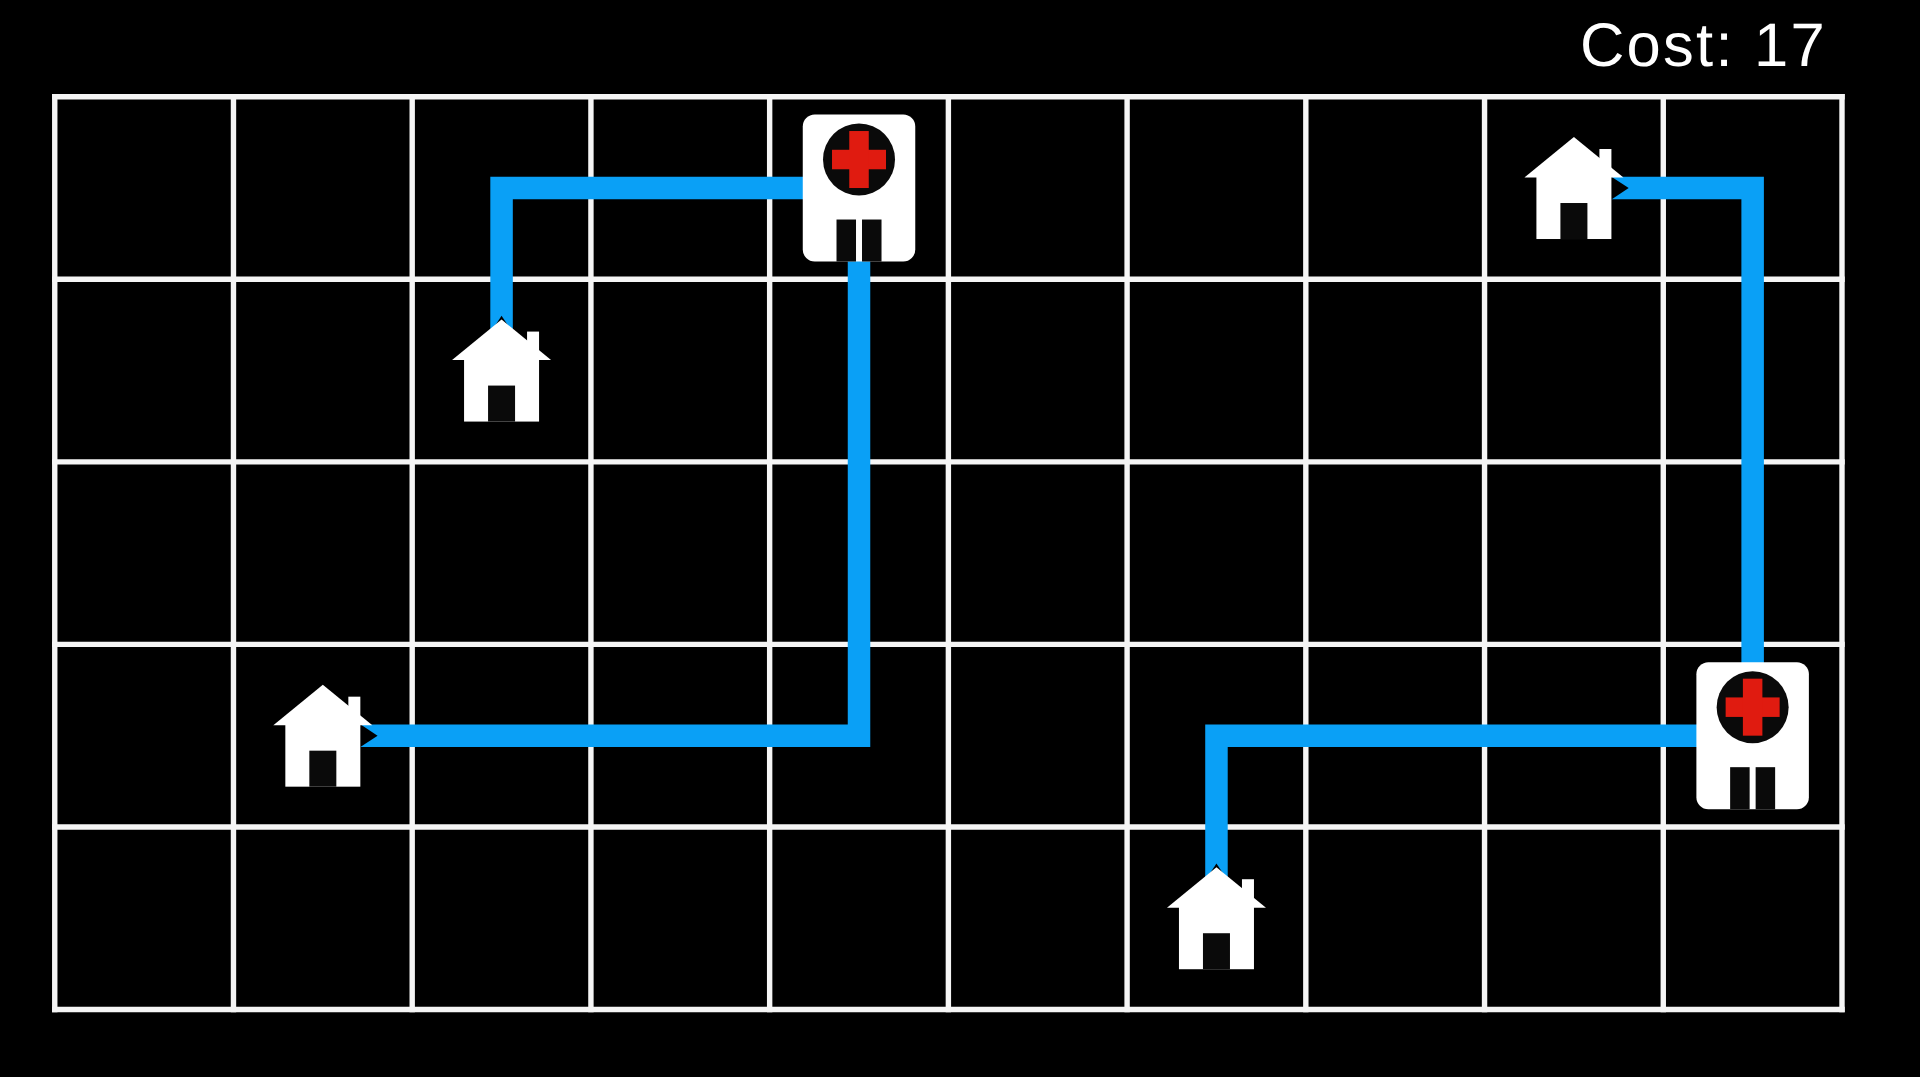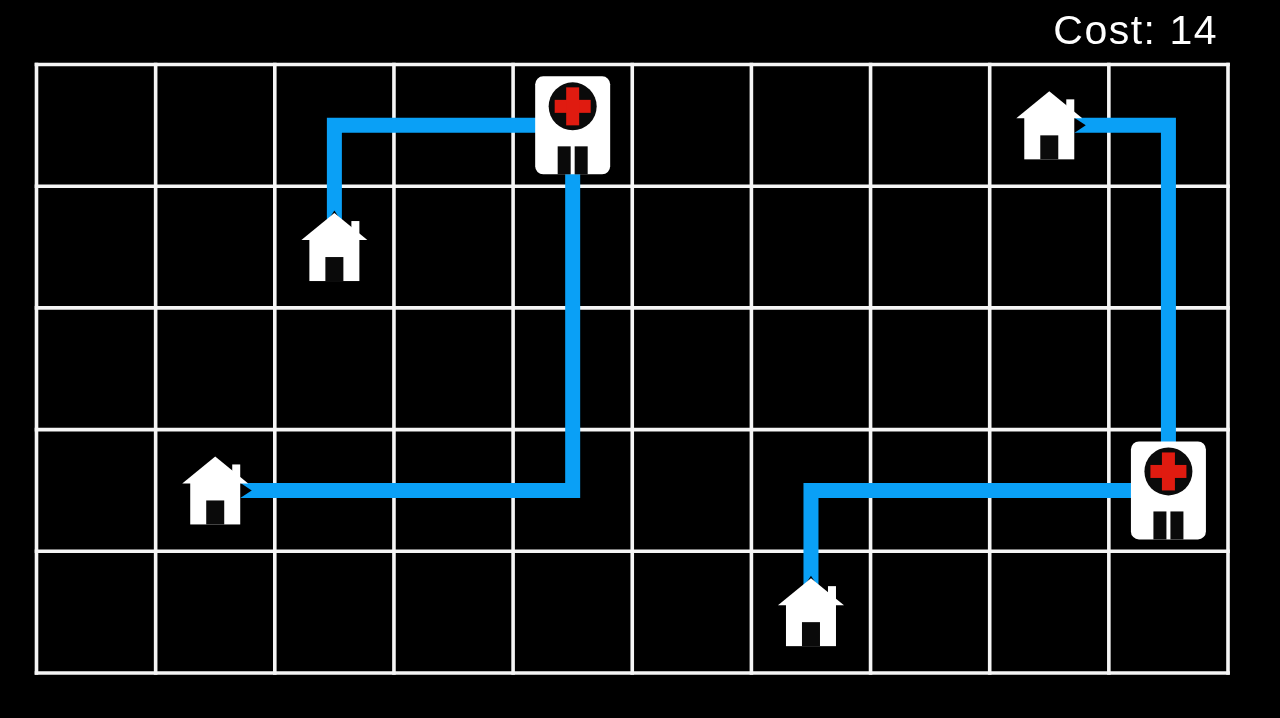--- a/index.html
+++ b/index.html
@@ -103,15 +103,15 @@
         </g>
         <g transform="translate(810.975,612.15)">
           <rect x="17" y="-26" width="8" height="16" fill="#ffffff"></rect>
           <polygon points="0,-34 -33,-7 33,-7" fill="#ffffff"></polygon>
           <rect x="-25" y="-8" width="50" height="42" fill="#ffffff"></rect>
           <rect x="-9" y="10" width="18" height="24" fill="#0a0a0a"></rect>
         </g>
       </g>
     </svg>
   <div class="hud">
-    <span class="cost">Cost: 14</span>
+    <span class="cost">Cost: 17</span>
   </div>
 </div>
 
 </body></html>

